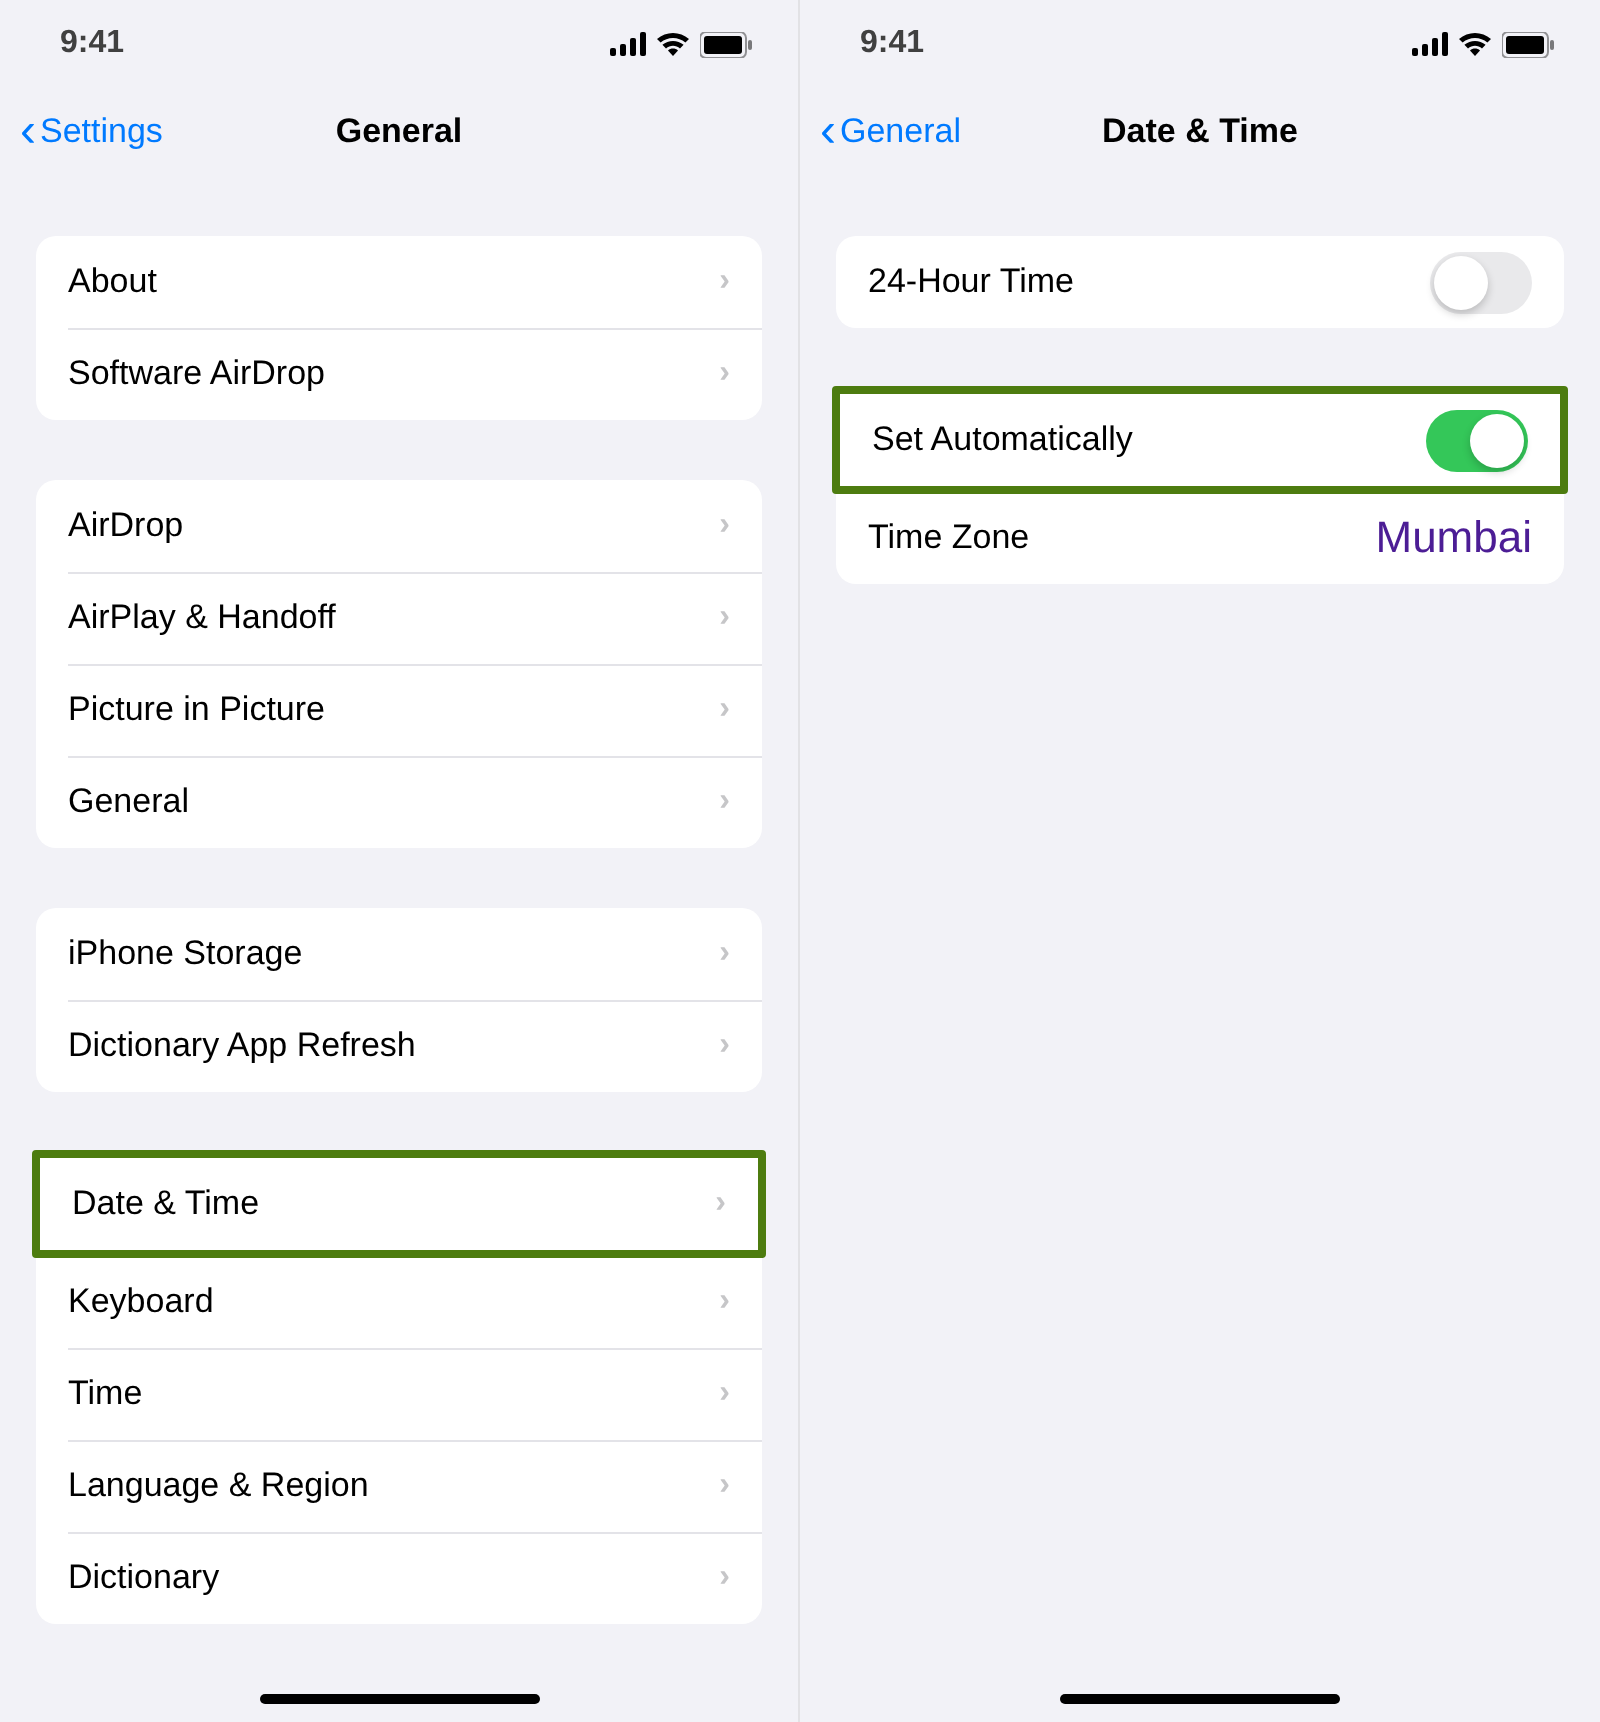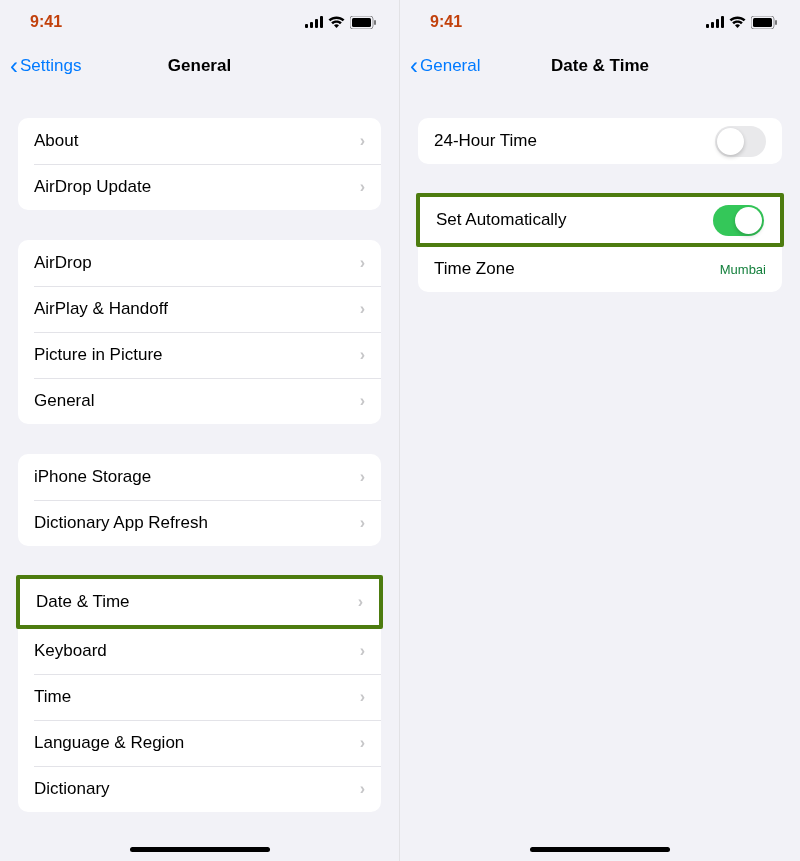--- a/index.html
+++ b/index.html
@@ -21,21 +21,21 @@
   }
   .phone.left { border-right: 1px solid #e2e2e5; }
   .status-bar {
     height: 44px;
     display: flex;
     align-items: center;
     justify-content: space-between;
     padding: 0 22px 0 30px;
     font-size: 16px;
     font-weight: 600;
-    color: #c2410c;
+    color: #404040;
   }
   .status-icons { display: flex; align-items: center; gap: 5px; }
   .nav-bar {
     height: 44px;
     position: relative;
     display: flex;
     align-items: center;
   }
   .back-btn {
     position: absolute;
@@ -91,22 +91,22 @@
     right: 0;
     height: 1px;
     background: #e3e3e8;
   }
   .chevron {
     color: #c6c6c8;
     font-size: 16px;
     font-weight: 600;
   }
   .row-value {
-    color: #15803d;
-    font-size: 13px;
+    color: #4c1d95;
+    font-size: 22px;
     margin-left: auto;
   }
   .highlight-box {
     border: 4px solid #4d7c0f;
     border-radius: 2px;
     margin: -1px -2px;
     position: relative;
     z-index: 2;
     background: #fff;
   }
@@ -186,21 +186,21 @@
   </div>
 
   <div class="content">
 
     <div class="group">
       <div class="row">
         <span>About</span>
         <span class="chevron">›</span>
       </div>
       <div class="row">
-        <span>AirDrop Update</span>
+        <span>Software AirDrop</span>
         <span class="chevron">›</span>
       </div>
     </div>
 
     <div class="group">
       <div class="row">
         <span>AirDrop</span>
         <span class="chevron">›</span>
       </div>
       <div class="row">

